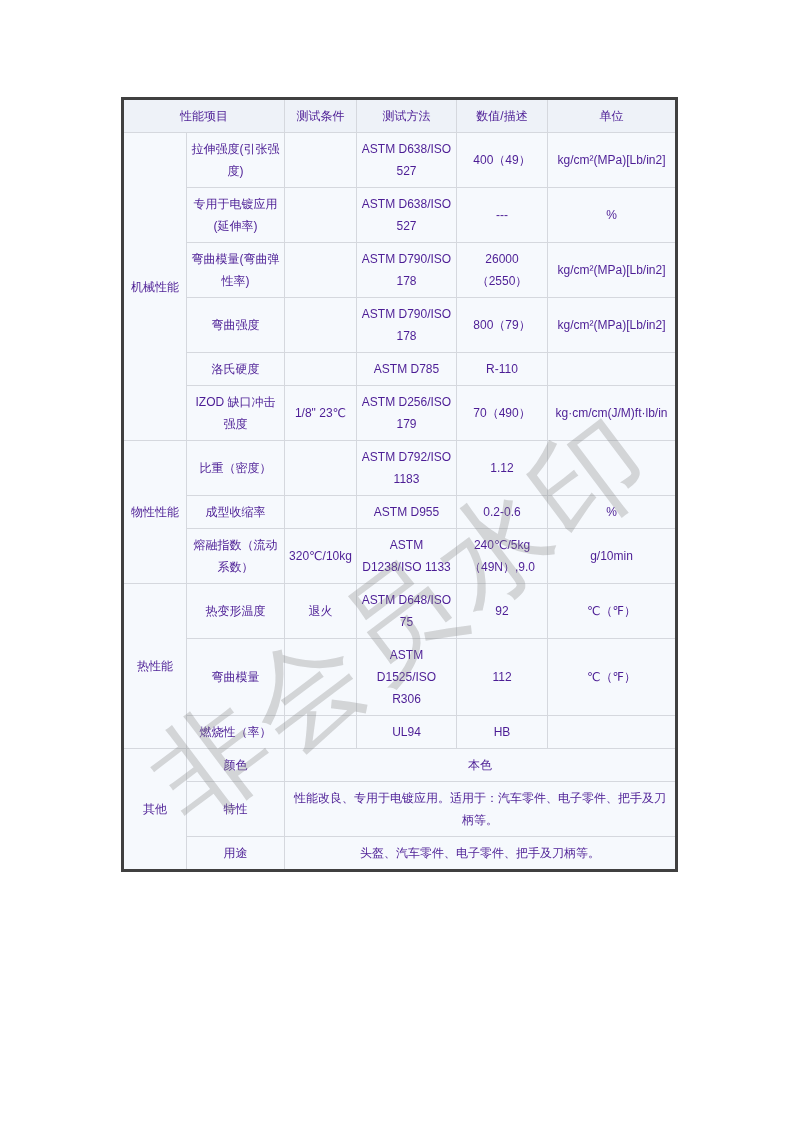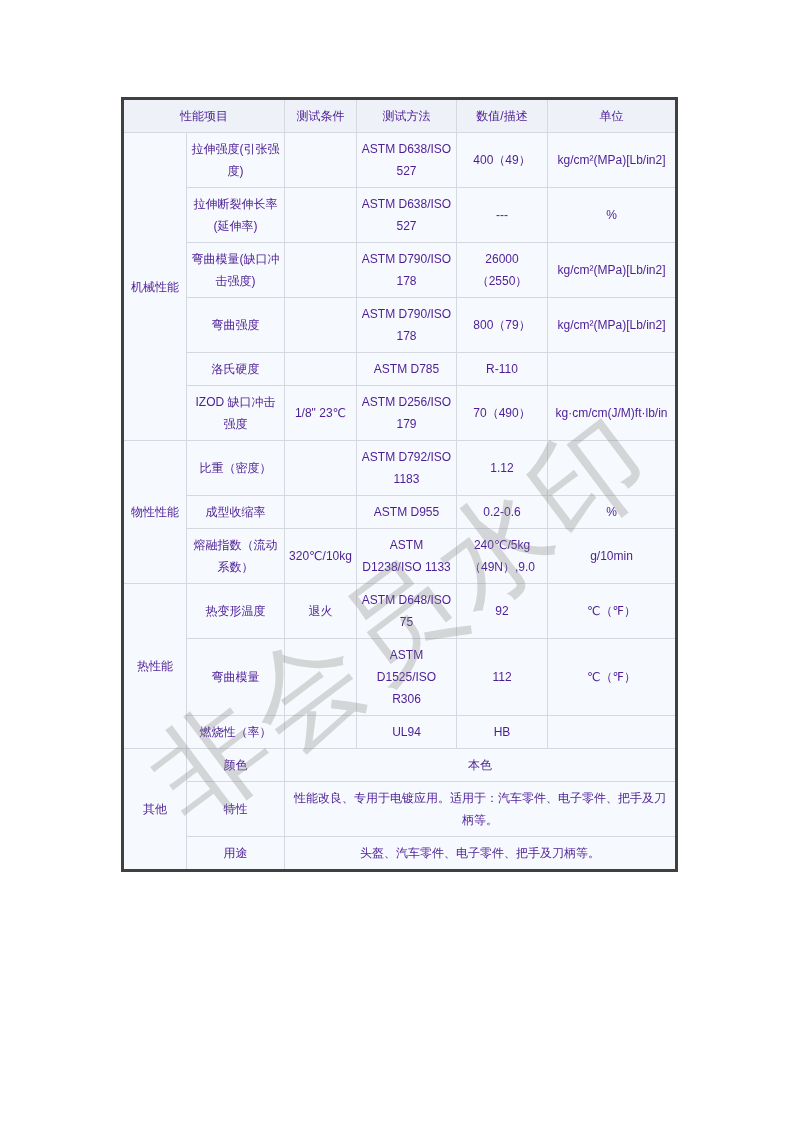--- a/index.html
+++ b/index.html
@@ -75,28 +75,28 @@
     <tbody>
         <tr>
           <td class="group-cell" rowspan="6">机械性能</td>
           <td>拉伸强度(引张强度)</td>
           <td></td>
           <td>ASTM D638/ISO 527</td>
           <td>400（49）</td>
           <td>kg/cm²(MPa)[Lb/in2]</td>
         </tr>
         <tr>
-          <td>拉伸断裂伸长率(延伸率)</td>
+          <td>专用于电镀应用(延伸率)</td>
           <td></td>
           <td>ASTM D638/ISO 527</td>
           <td>---</td>
           <td>%</td>
         </tr>
         <tr>
-          <td>弯曲模量(缺口冲击强度)</td>
+          <td>弯曲模量(弯曲弹性率)</td>
           <td></td>
           <td>ASTM D790/ISO 178</td>
           <td>26000（2550）</td>
           <td>kg/cm²(MPa)[Lb/in2]</td>
         </tr>
         <tr>
           <td>弯曲强度</td>
           <td></td>
           <td>ASTM D790/ISO 178</td>
           <td>800（79）</td>

